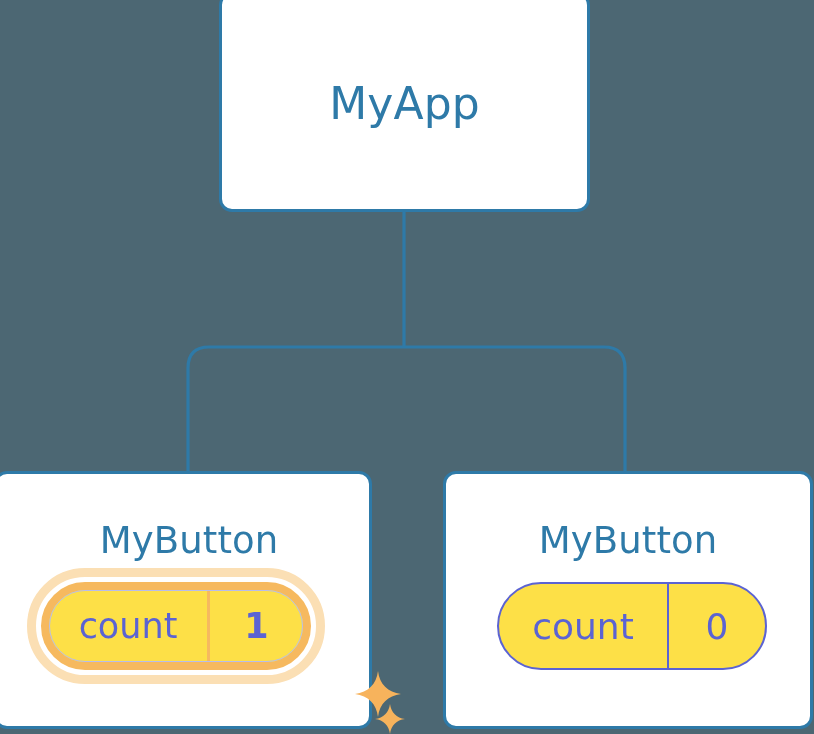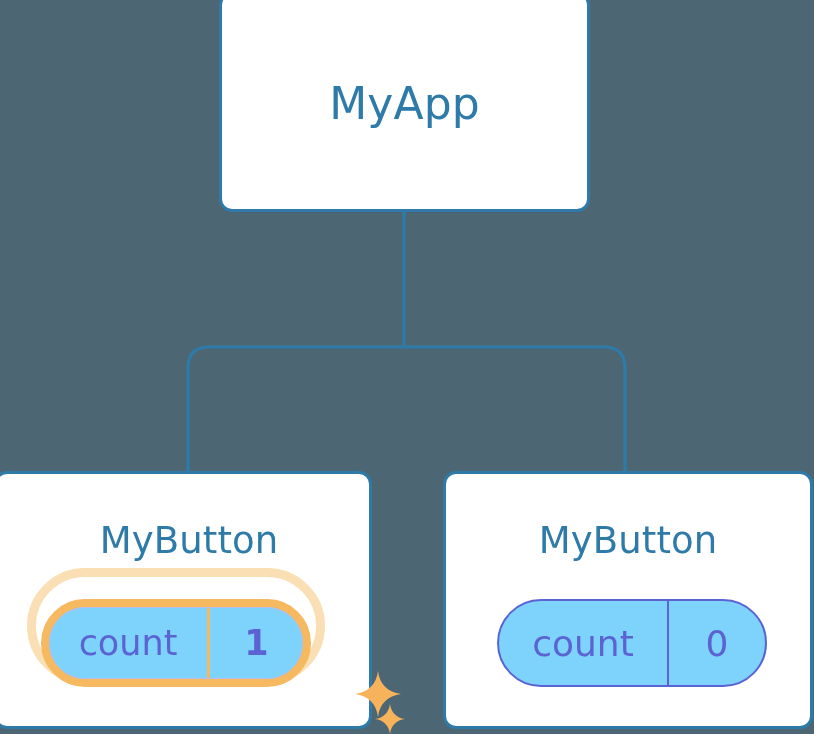--- a/index.html
+++ b/index.html
@@ -106,22 +106,21 @@
   }
 
   .pill {
     position: relative;
     display: flex;
     align-items: stretch;
     width: 270px;
     height: 88px;
     border-radius: 44px;
     box-sizing: border-box;
-    background: #7dd3fc;
-    margin-top: 17px;
+    background: #fde047;
   }
 
   
   .pill-plain {
     border: 2px solid #5b63d3;
   }
 
   .pill-plain .pill-divider {
     width: 2px;
     background: #5b63d3;

